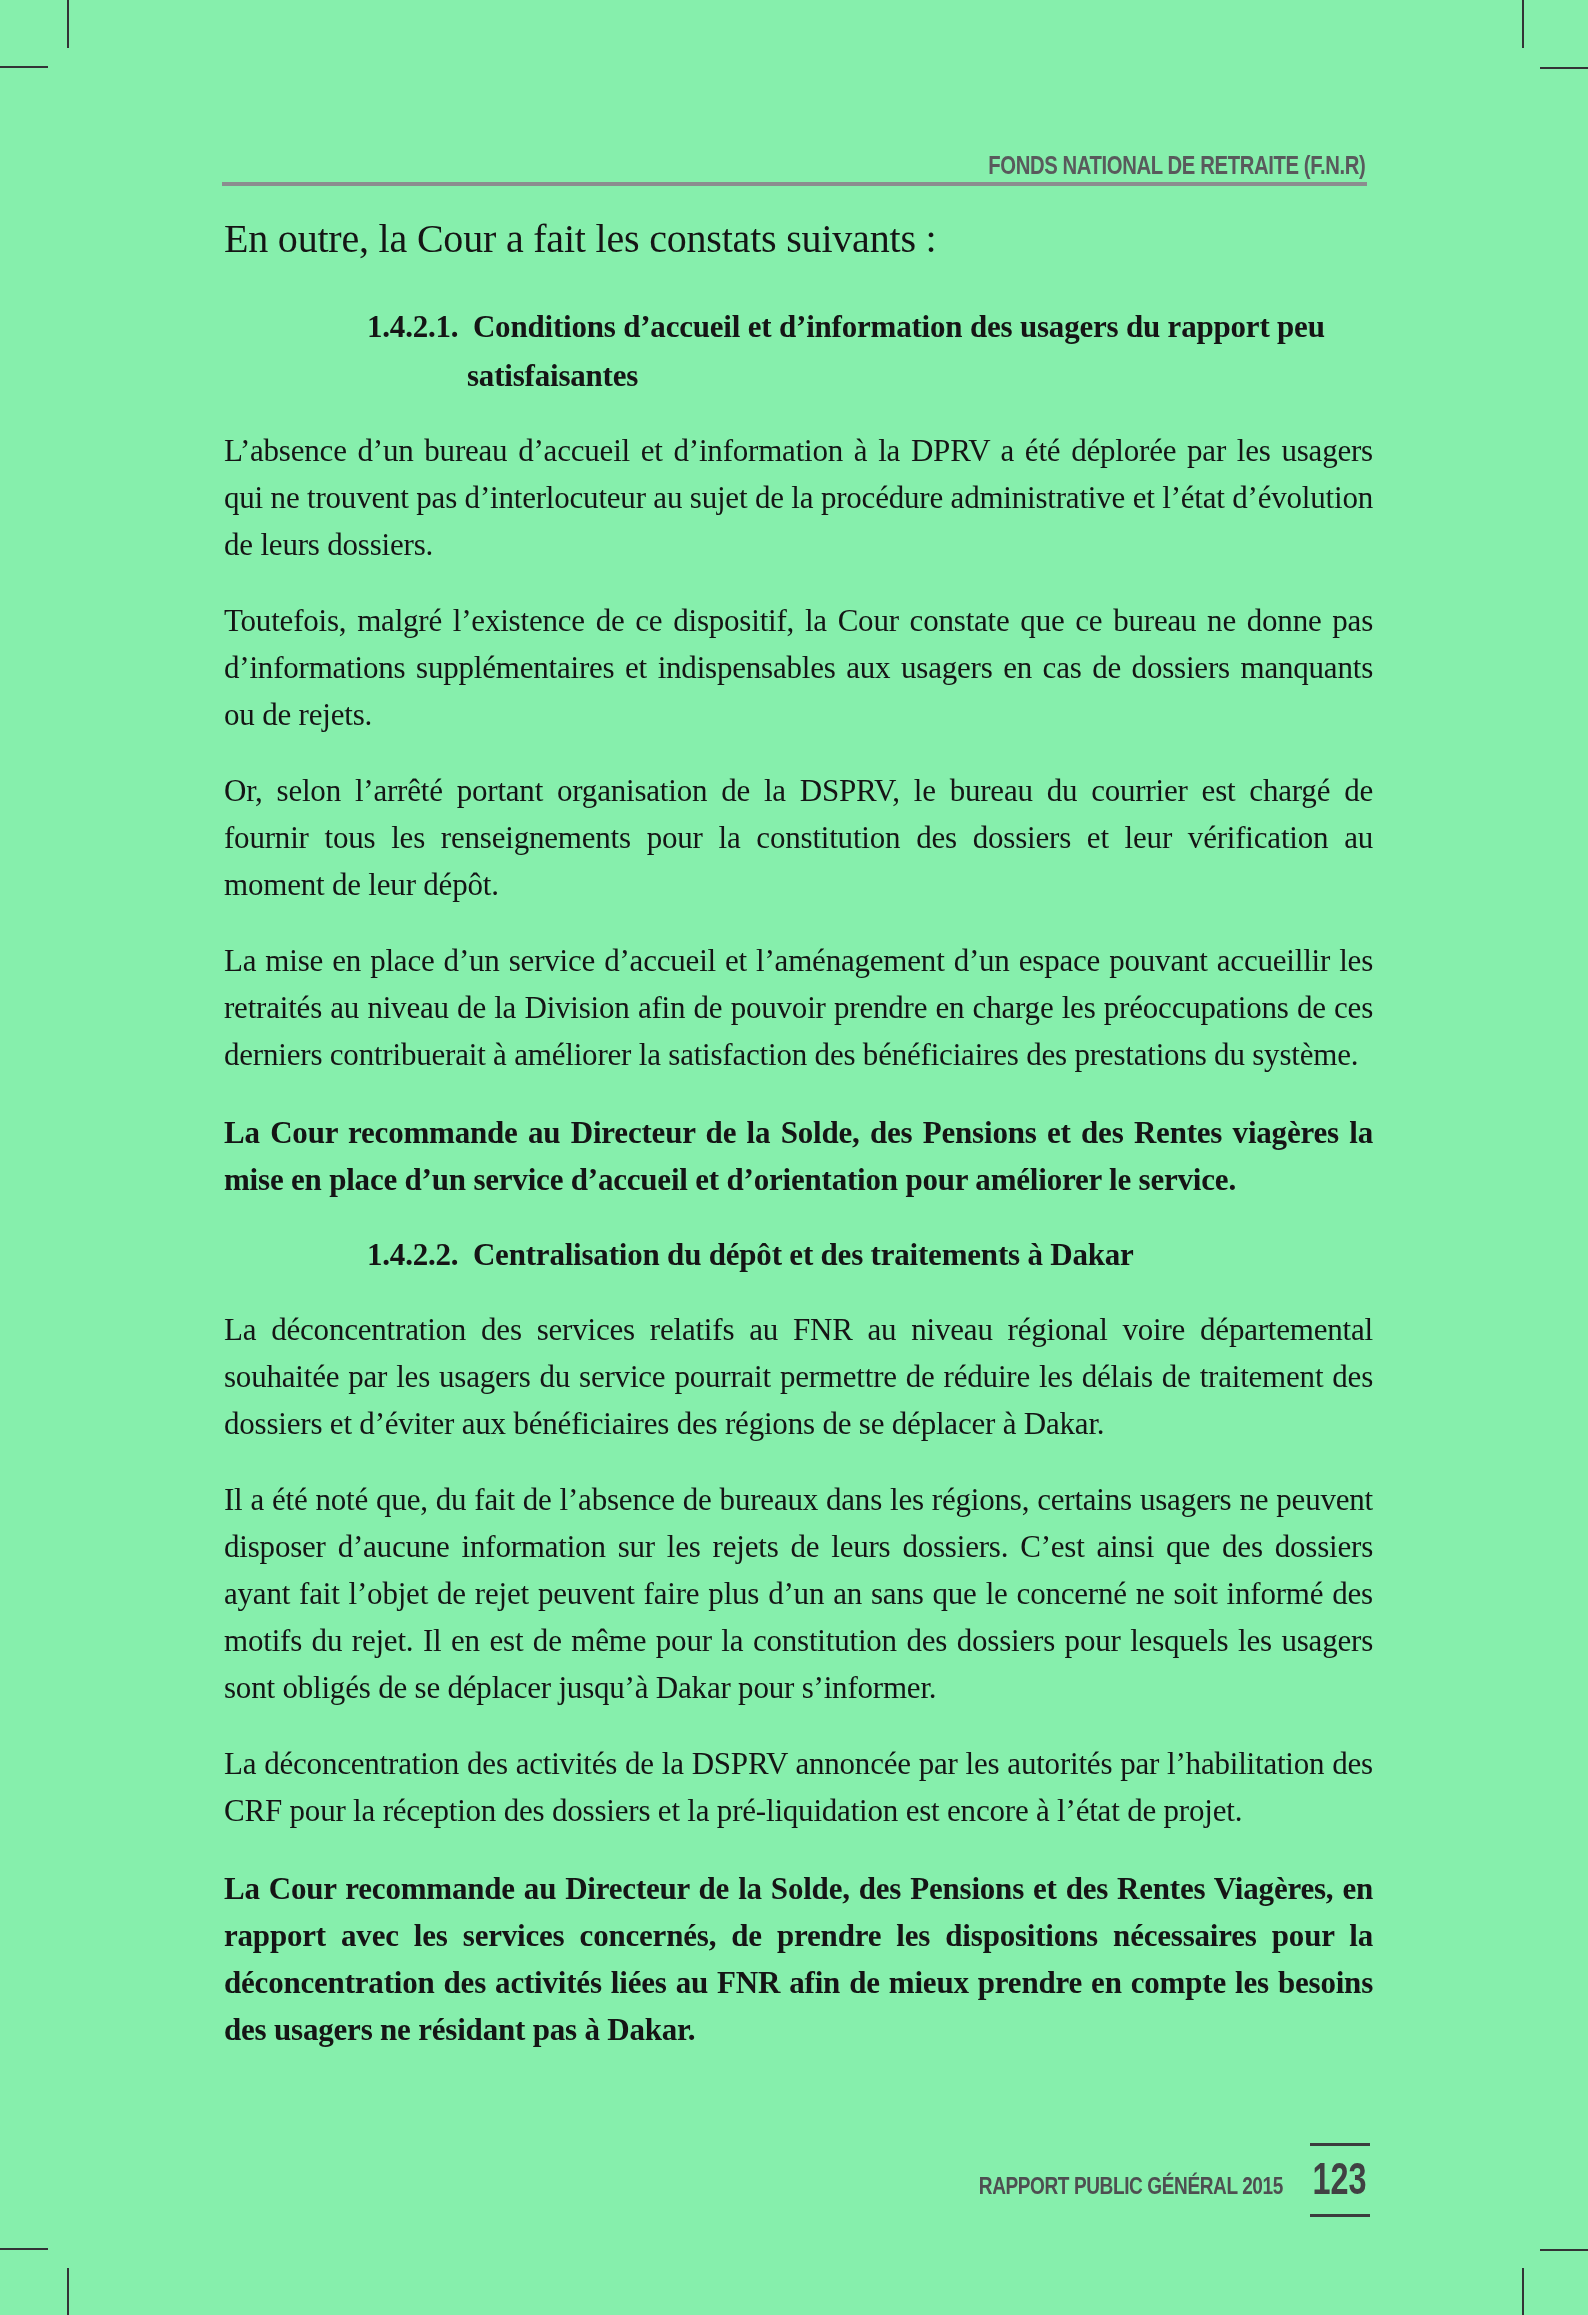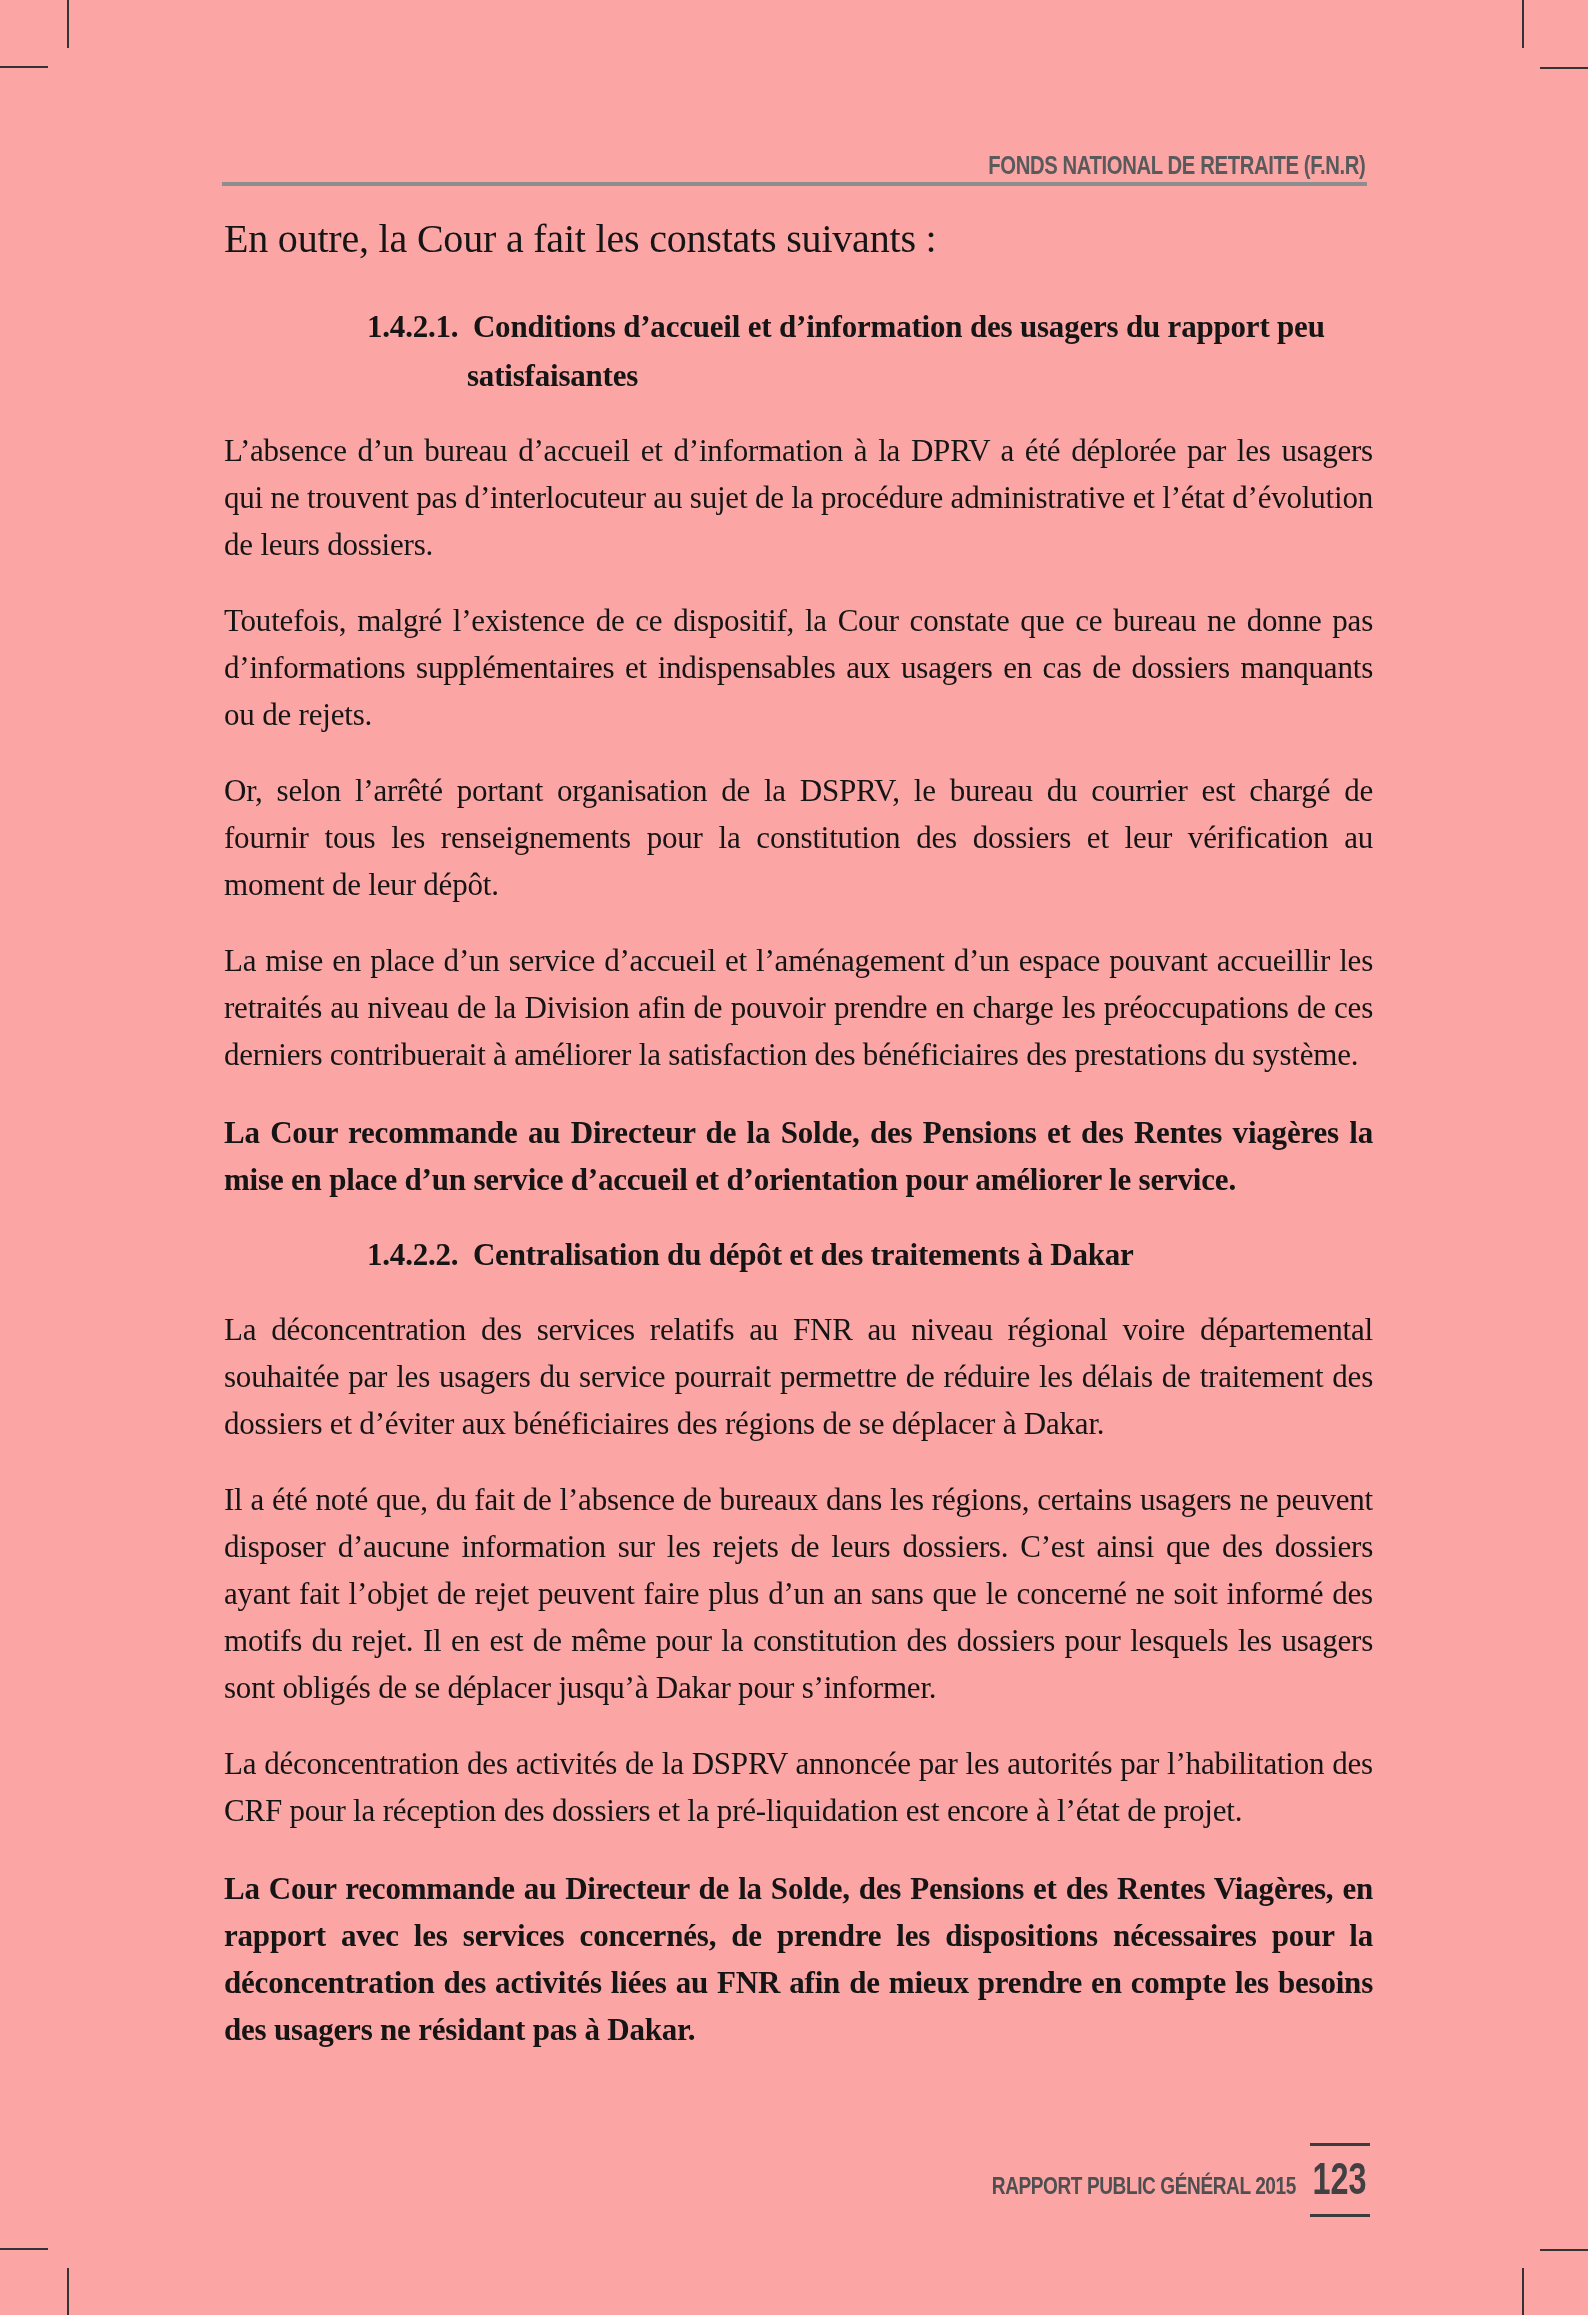--- a/index.html
+++ b/index.html
@@ -1,19 +1,19 @@
 <!DOCTYPE html>
 <html style="font-size:14.5px"><head>
 <meta charset="utf-8">
 <style>
   html,body{margin:0;padding:0;background:#e8e8e8;}
   .page{
     position:relative;
     width:1588px;height:2316px;
-    background:#fca5a5;
+    background:#86efac;
     overflow:hidden;
     font-family:"Liberation Serif","DejaVu Serif",serif;
     color:#151515;
   }
   
   .mark{position:absolute;background:#333336;}
   .mark.v{width:1.8px;height:48px;}
   .mark.h{width:48px;height:1.8px;}
   .m-tl-v{left:67px;top:0;}
   .m-tl-h{left:0;top:66px;}
@@ -62,21 +62,21 @@
   .para.first{margin-top:27px;}
   .rec{
     margin:31px 0 0 0;
     font-weight:700;font-size:31px;line-height:47px;letter-spacing:-0.2px;
     text-align:justify;hyphens:none;
   }
 
   
   .footer{
     position:absolute;top:2137px;right:218px;
-    display:flex;align-items:baseline;gap:14px;
+    display:flex;align-items:baseline;gap:27px;
   }
   .footer-label{
     display:inline-block;
     font-family:"Liberation Sans","DejaVu Sans",sans-serif;
     font-weight:700;font-size:24.4px;letter-spacing:-0.5px;
     color:#4e4f51;white-space:nowrap;
     transform:scaleX(0.78);transform-origin:right bottom;
   }
   .pagenum-box{
     width:60px;

